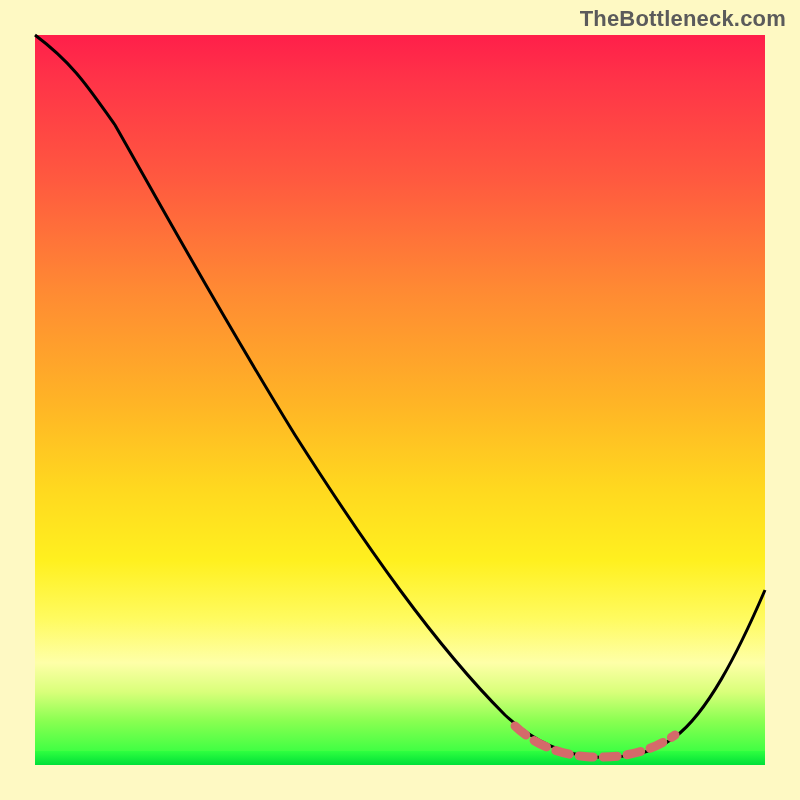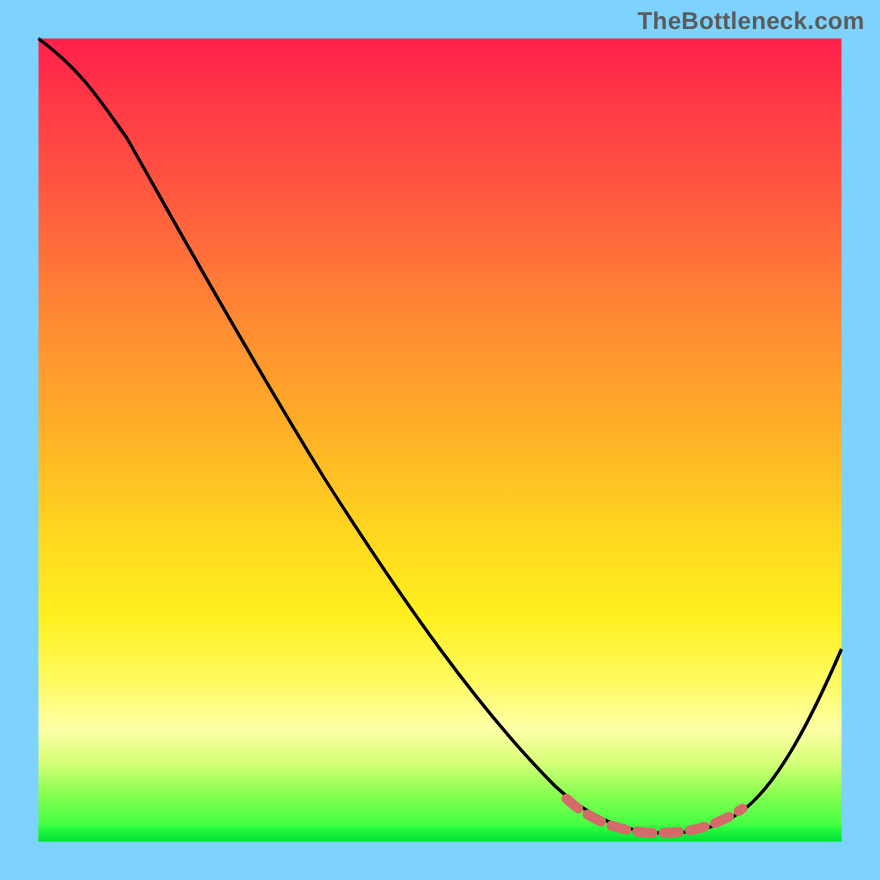--- a/index.html
+++ b/index.html
@@ -8,21 +8,21 @@
     width: 800px;
     height: 800px;
     background: #000;
     overflow: hidden;
     font-family: Arial, Helvetica, sans-serif;
   }
   .frame {
     position: relative;
     width: 800px;
     height: 800px;
-    background: #7dd3fc;
+    background: #fef9c3;
   }
   .watermark {
     position: absolute;
     top: 6px;
     right: 14px;
     color: #5b5b5b;
     font-size: 22px;
     font-weight: 600;
     letter-spacing: 0.2px;
     user-select: none;

